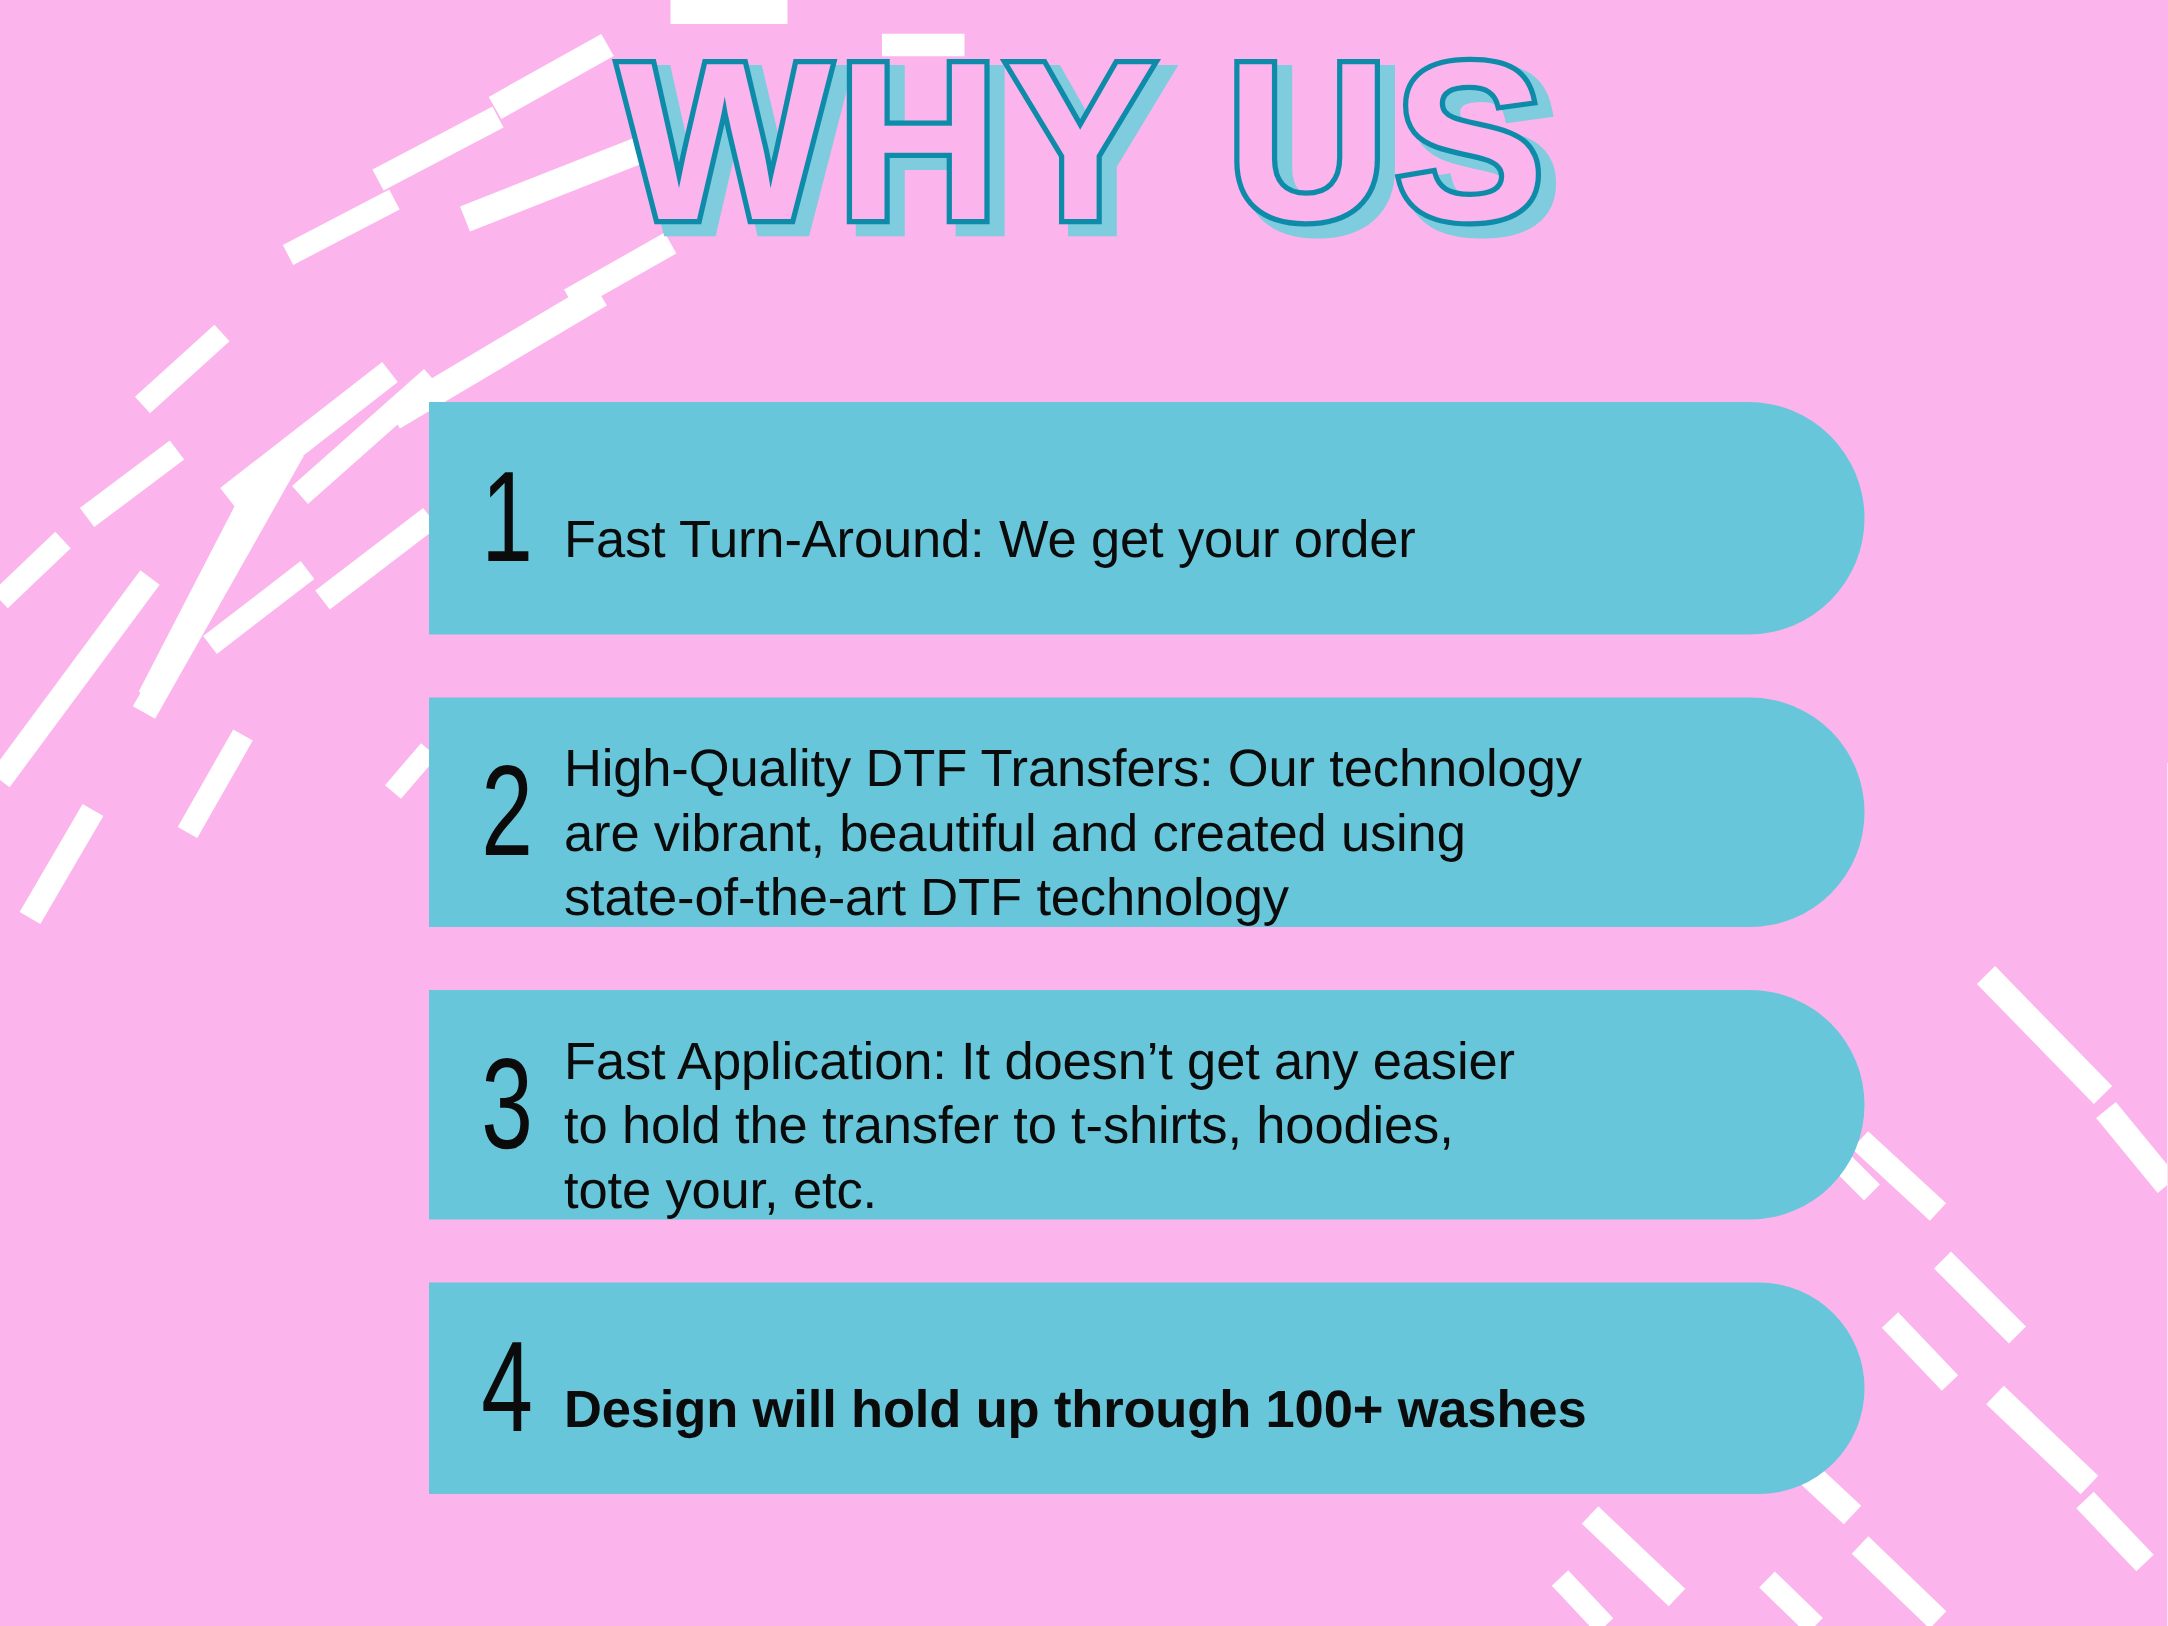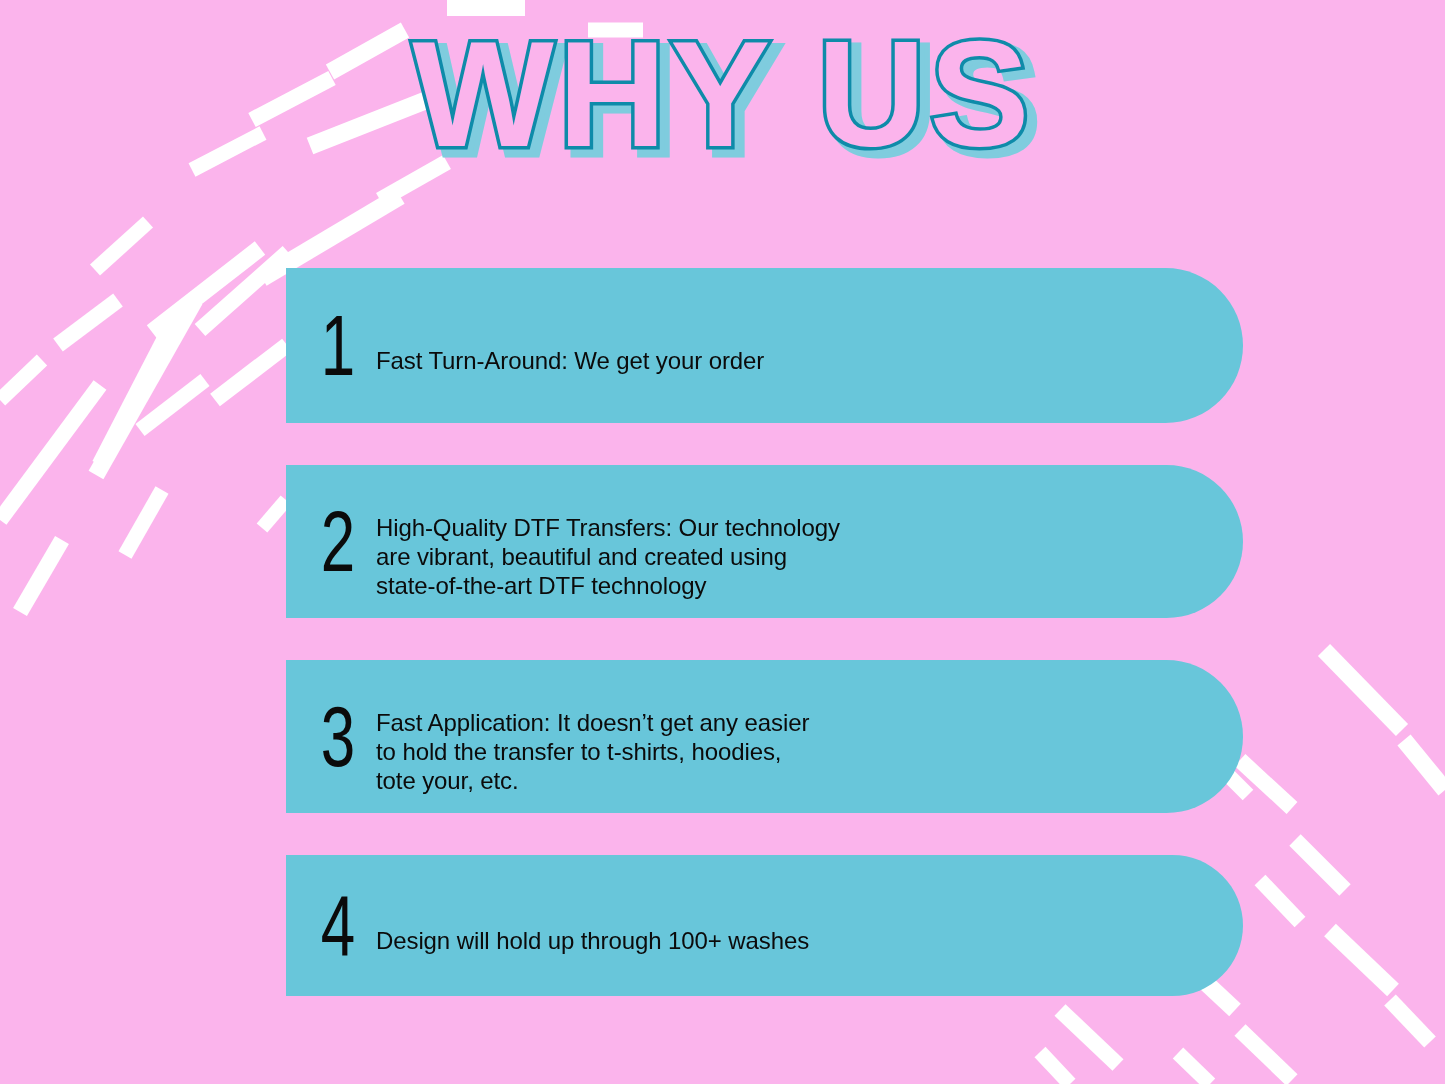--- a/index.html
+++ b/index.html
@@ -87,38 +87,38 @@
     transform-origin: center center;
     margin-left: 16px;
     margin-right: 2px;
     user-select: none;
   }
 
   .card-text {
     flex: 1 1 auto;
     font-family: "Liberation Sans", sans-serif;
     font-weight: 400;
-    font-size: 24px;
+    font-size: 35px;
     line-height: 1.22;
     color: #0b0b0b;
     padding-right: 40px;
     letter-spacing: -0.1px;
     margin-top: 30px;
   }
 
   #card-1 { top: 268px; height: 155px; border-radius: 0 78px 78px 0; }
   #card-2 { top: 465px; height: 153px; border-radius: 0 77px 77px 0; }
   #card-3 { top: 660px; height: 153px; border-radius: 0 77px 77px 0; }
   #card-4 { top: 855px; height: 141px; border-radius: 0 71px 71px 0; }
 
   #card-1 .card-text,
   #card-2 .card-text,
   #card-3 .card-text { padding-right: 36px; }
 
-  #card-4 .card-text { padding-right: 60px; }
+  #card-4 .card-text { padding-right: 60px; font-weight: bold; }
 
   .line { display: block; }
 </style>
 </head>
 <body>
 
 <div id="poster">
 
   <svg id="bg-decor" viewBox="0 0 1445 1084" xmlns="http://www.w3.org/2000/svg" aria-hidden="true">
     <g id="decor-top-left">

